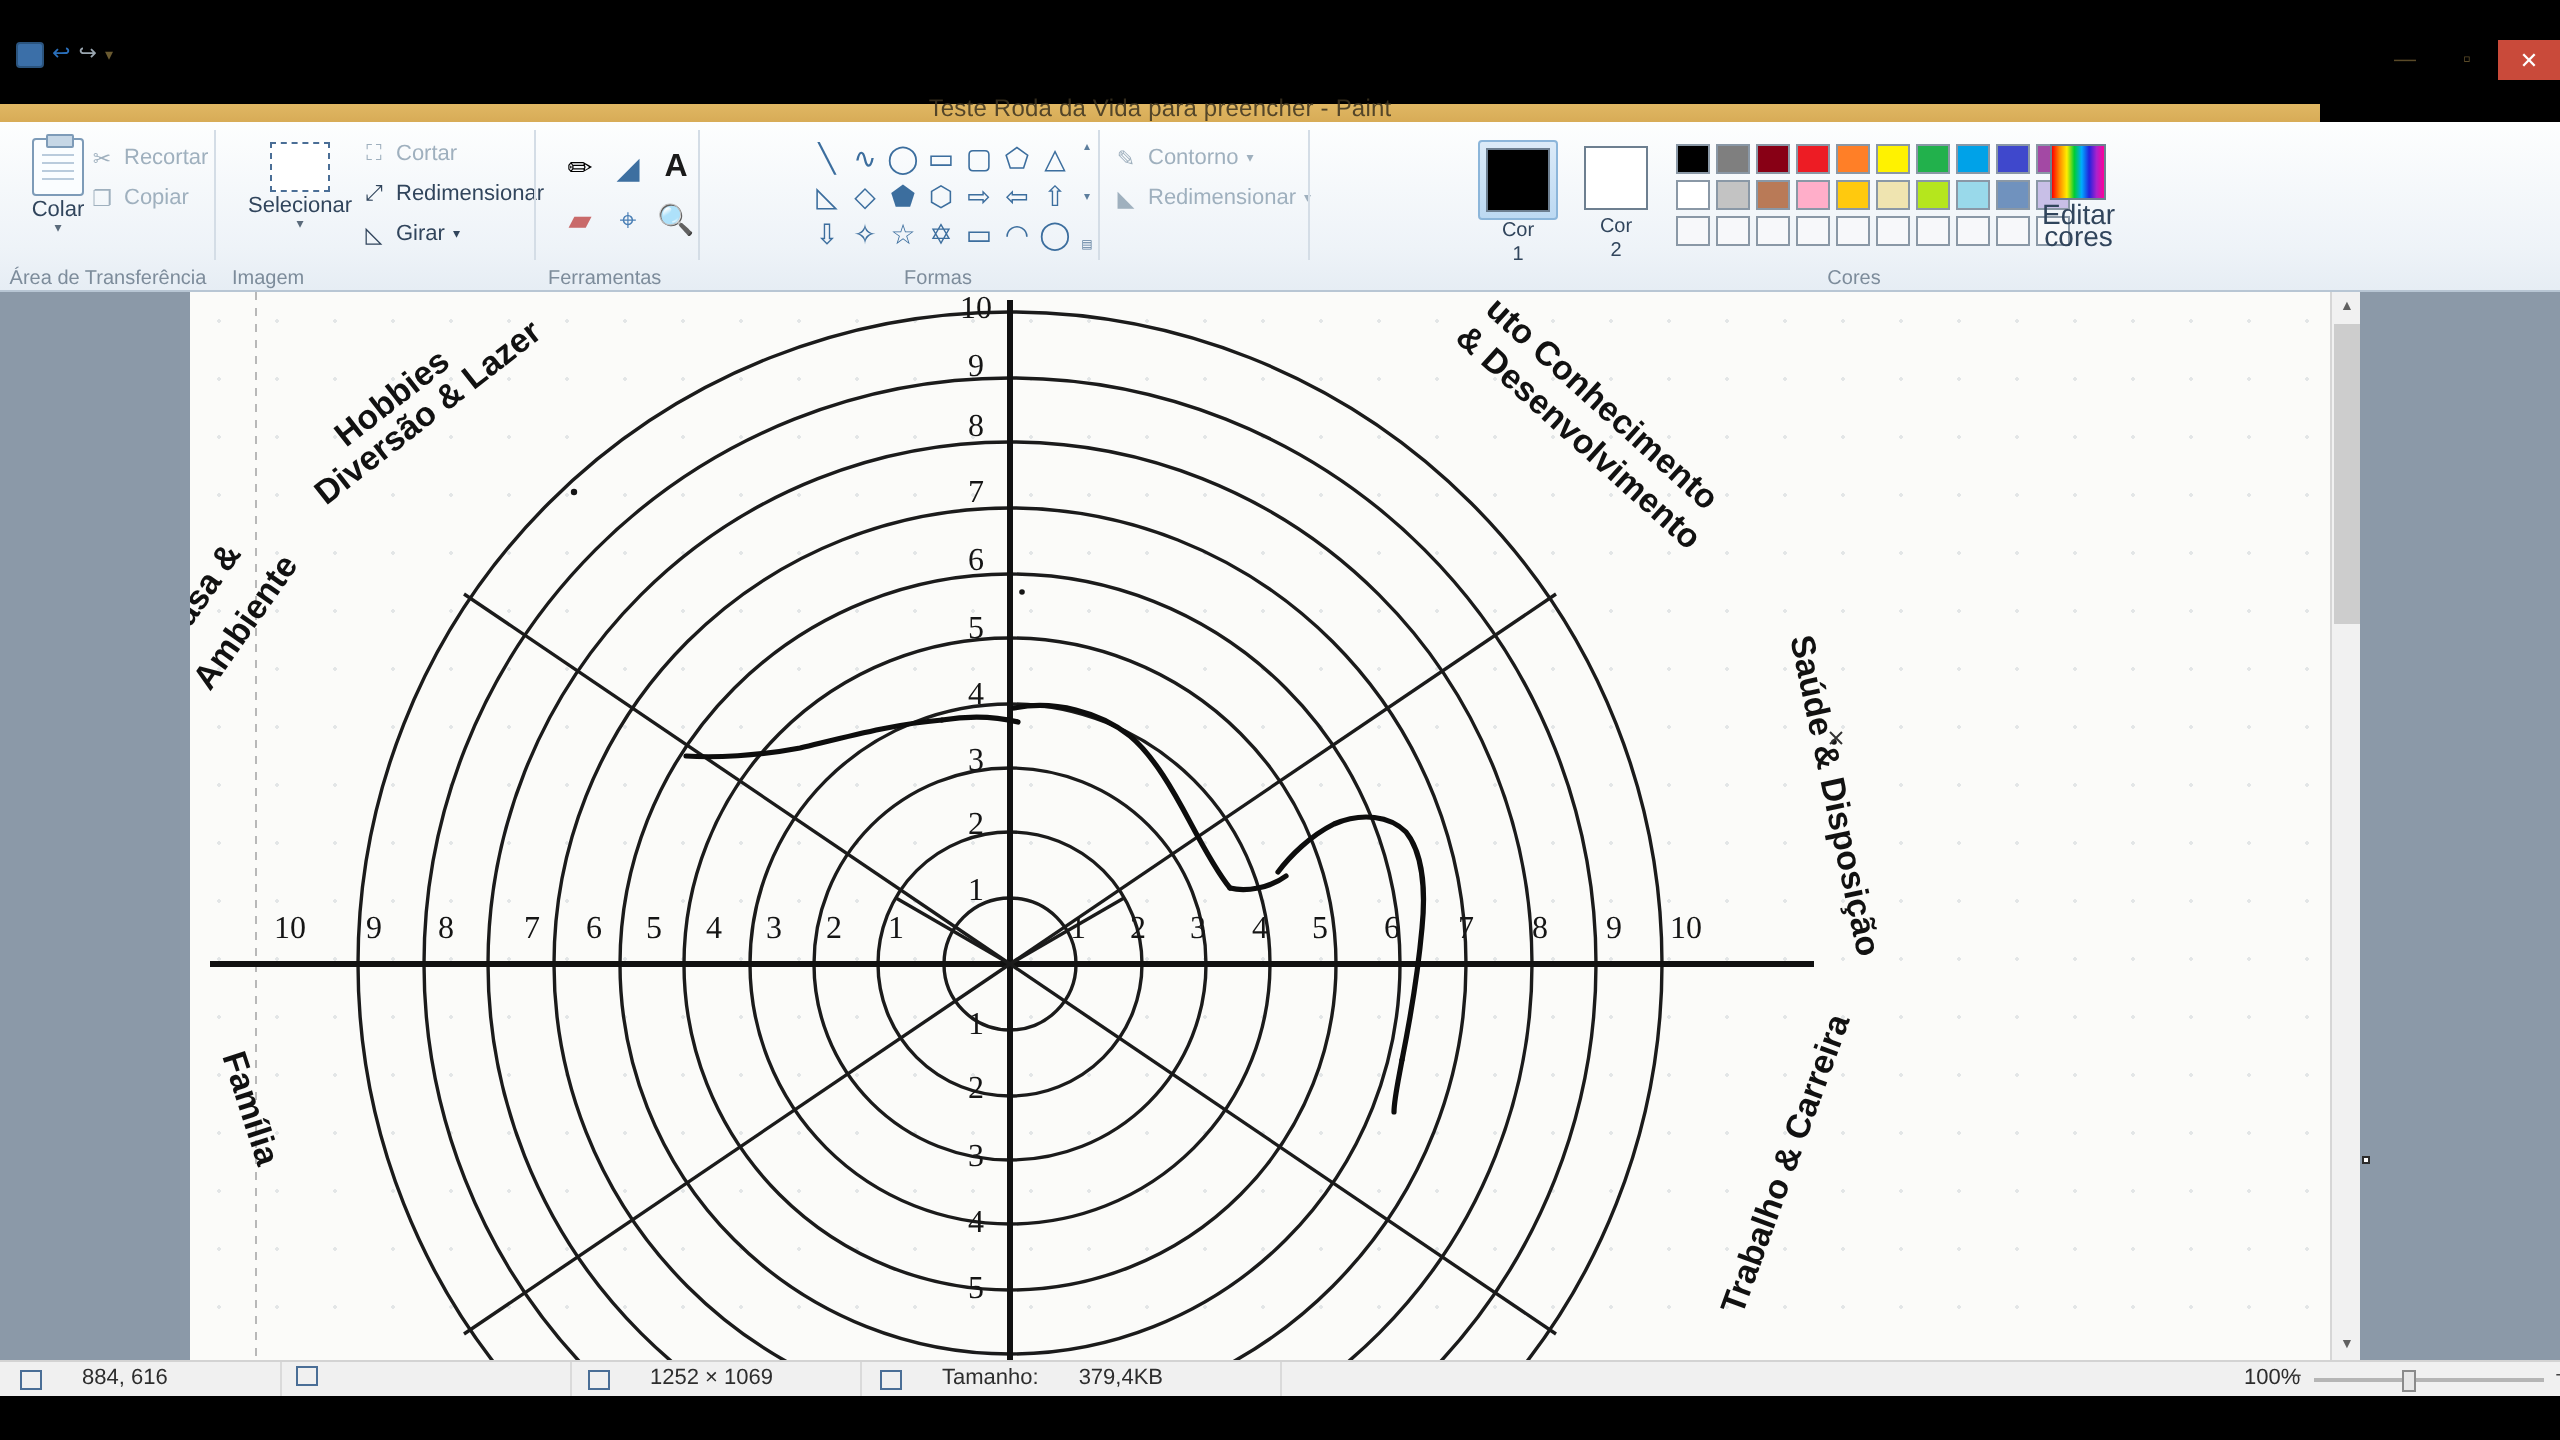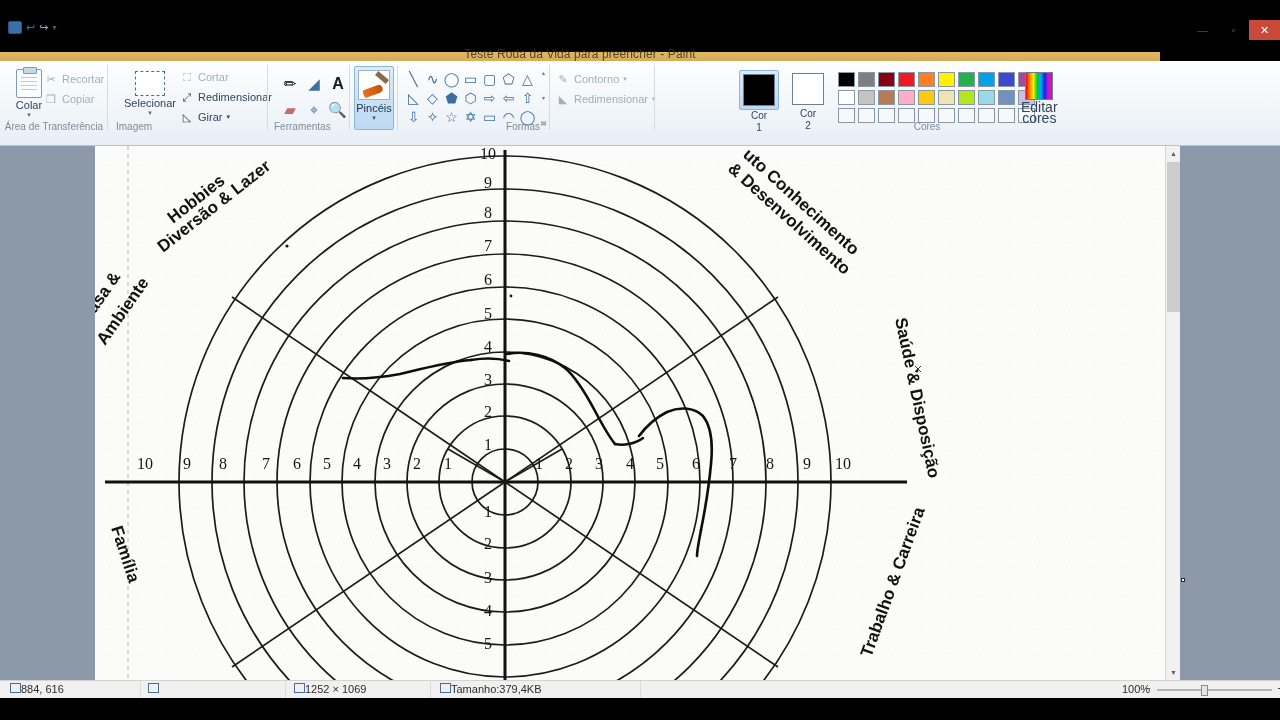--- a/index.html
+++ b/index.html
@@ -62,21 +62,21 @@
   .help-icons span { font-size:11px; color:#4a6e96; }
 
   
   .ribbon {
     position:absolute; left:0; top:61px; width:1280px; height:85px;
     background: linear-gradient(to bottom,#fdfefe 0%,#eef3f8 75%,#e6edf4 100%);
     border-bottom:1px solid #b8c6d4;
   }
   .grp { position:absolute; top:0; height:85px; }
   .grp .glabel {
-    position:absolute; bottom:14px; left:0; width:100%; text-align:center;
+    position:absolute; bottom:1px; left:0; width:100%; text-align:center;
     font-size:10px; color:#7d8c9b;
   }
   .grp .gsep { position:absolute; right:0; top:4px; bottom:16px; width:1px; background:#d4dde6; }
 
   
   .g-clip { left:0; width:108px; }
   .bigbtn { position:absolute; display:flex; flex-direction:column; align-items:center; }
   .bigbtn .glyph { display:flex; align-items:center; justify-content:center; }
   .bigbtn .cap { font-size:11px; color:#31455c; margin-top:1px; }
   .bigbtn .arrow { font-size:7px; color:#5b6b7b; line-height:7px; }
@@ -190,21 +190,21 @@
      background:#fff; border:1px solid #2b2b2b; }
 
   .wheel-svg { position:absolute; left:0; top:0; }
 
   
   .statusbar {
     position:absolute; left:0; top:680px; width:1280px; height:18px;
     background:#f0f0f0; border-top:1px solid #d3d3d3;
     font-size:11px; color:#2d2d2d;
   }
-  .sb-item { position:absolute; top:2px; display:flex; align-items:flex-start; gap:0; white-space:nowrap; }
+  .sb-item { position:absolute; top:2px; display:flex; align-items:flex-end; gap:20px; white-space:nowrap; }
   .sb-sep { position:absolute; top:0; width:1px; height:18px; background:#dadada; }
   .sb-ico { width:11px; height:10px; border:1px solid #4a6e96; display:inline-block; }
   .zoom-slider { position:absolute; right:8px; top:4px; width:115px; height:10px; }
   .zoom-slider .track { position:absolute; left:0; top:4px; width:115px; height:2px; background:#b5b5b5; }
   .zoom-slider .knob { position:absolute; left:44px; top:0; width:7px; height:11px; background:#e6e6e6; border:1px solid #8a8a8a; }
   .zoom-slider .minus { position:absolute; left:-12px; top:-2px; font-size:10px; color:#444; }
   .zoom-slider .plus { position:absolute; right:-12px; top:-3px; font-size:11px; color:#444; }
 
   .letterbox-bot { position:absolute; left:0; top:698px; width:1280px; height:22px; background:#000; }
 </style>
@@ -284,28 +284,20 @@
         <div style="color:#3d6fa0;">◢</div>
         <div style="font-weight:bold; color:#1a1a1a; font-size:16px;">A</div>
         <div style="color:#c96a6a;">▰</div>
         <div style="color:#4a7fb5;">⌖</div>
         <div style="color:#5a6b7b;">🔍</div>
       </div>
       <div class="glabel" style="text-align:left; left:6px;">Ferramentas</div>
       <div class="gsep"></div>
     </div>
 
-    <div class="grp g-brush">
-      <div class="brush-sel">
-        <span class="brush-img"></span>
-        <span style="font-size:11px; color:#21364c; margin-top:2px;">Pincéis</span>
-        <span style="font-size:7px; color:#3b5672;">▾</span>
-      </div>
-      <div class="gsep"></div>
-    </div>
 
     <div class="grp g-shapes">
       <div class="shapegrid">
         <div>╲</div>
         <div>∿</div>
         <div>◯</div>
         <div>▭</div>
         <div>▢</div>
         <div>⬠</div>
         <div>△</div>
@@ -322,21 +314,21 @@
         <div>✡</div>
         <div>▭</div>
         <div>◠</div>
         <div>◯</div>
       </div>
       <div class="shape-scroll">
         <span>▴</span>
         <span>▾</span>
         <span>▤</span>
       </div>
-      <div class="glabel" style="text-align:right; right:10px; width:auto;">Formas</div>
+      <div class="glabel" style="text-align:center; right:10px; width:auto;">Formas</div>
       <div class="gsep"></div>
     </div>
 
     <div class="grp g-of">
       <div class="smallbtn" style="left:6px; top:11px;">
         <span class="sico">✎</span>
         <span>Contorno</span>
         <span style="font-size:7px;">▾</span>
       </div>
       <div class="smallbtn" style="left:6px; top:31px;">

